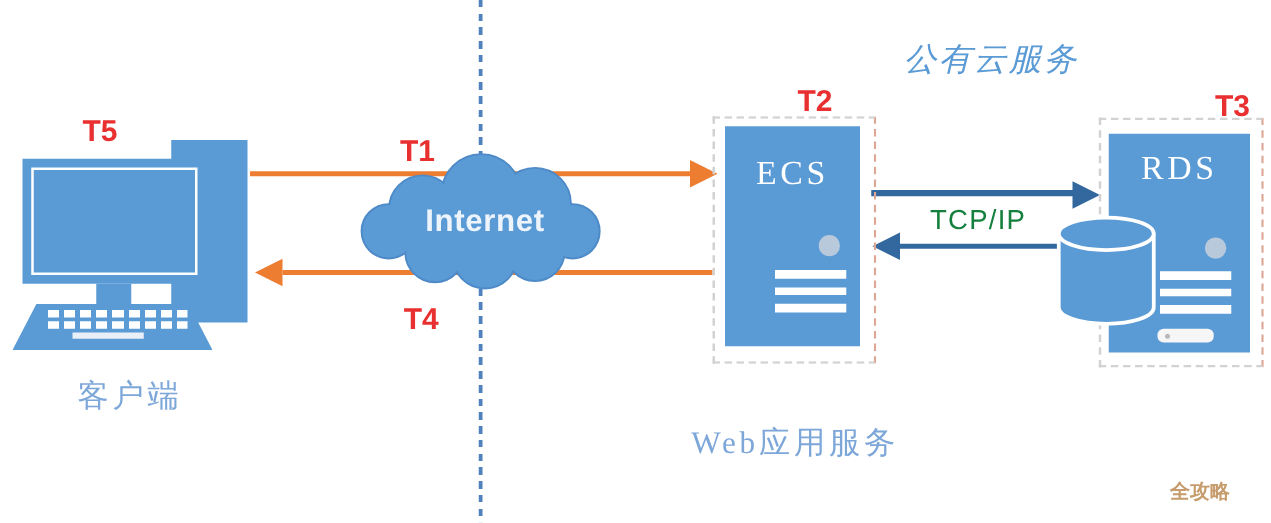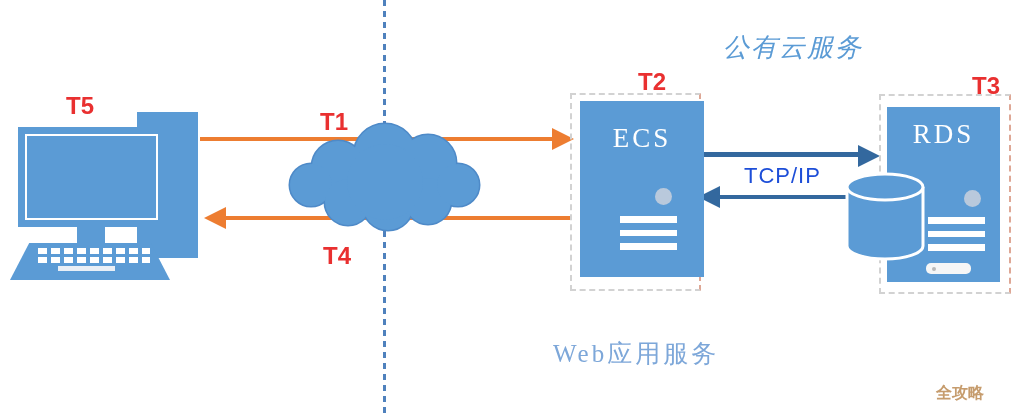--- a/index.html
+++ b/index.html
@@ -58,21 +58,21 @@
   .slot{position:absolute;width:57px;height:6.5px;background:#ffffff;}
   #rds-stick{left:926px;top:263px;width:45px;height:11px;background:#f6f6f6;border-radius:5px;z-index:6;}
   #rds-stick i{position:absolute;left:6px;top:4px;width:4px;height:4px;border-radius:50%;background:#b9b9b9;}
   #cylinder{left:843px;top:170px;z-index:5;}
 
   
   .tag{color:#e93030;font-size:24px;font-weight:700;z-index:7;}
   .caption{color:#7da7d9;font-family:"Liberation Serif","DejaVu Serif",serif;
     font-size:25px;letter-spacing:3px;z-index:7;}
   #https-label{left:208px;top:167px;color:#5d87c4;font-size:23px;letter-spacing:1px;z-index:4;}
-  #tcpip-label{left:744px;top:163px;color:#1d4ed8;font-size:22px;letter-spacing:1px;z-index:4;}
+  #tcpip-label{left:744px;top:163px;color:#15803d;font-size:22px;letter-spacing:1px;z-index:4;}
   #cloud-title{left:723px;top:30px;color:#5b9bd5;font-size:26px;letter-spacing:2px;z-index:7;font-style:italic;}
   #watermark{left:936px;top:383px;color:#c69c6d;font-size:16px;font-weight:700;z-index:7;}
 </style>
 </head>
 <body>
 
 <div id="canvas">
 
   <div id="divider" class="abs"></div>
 
@@ -87,20 +87,21 @@
       <div id="screen"></div>
     </div>
     <div id="stand" class="abs blue-fill"></div>
     <div id="keyboard" class="abs">
       <div class="keys" style="top:5px;"></div>
       <div class="keys" style="top:14px;"></div>
       <div id="spacebar"></div>
     </div>
   </div>
 
+  <div class="abs caption" style="left:62px;top:300px;">客户端</div>
 
   <div class="abs tag" style="left:320px;top:108px;">T1</div>
   <div class="abs oline" style="left:200px;top:137px;width:354px;"></div>
   <div class="abs ohead-r" style="left:552px;top:128px;"></div>
 
 
   <div class="abs ohead-l" style="left:204px;top:207px;"></div>
   <div class="abs oline" style="left:226px;top:216px;width:344px;"></div>
   <div class="abs tag" style="left:323px;top:242px;">T4</div>
 
@@ -121,26 +122,27 @@
         <circle cx="50" cy="45" r="26"></circle>
       <circle cx="140" cy="41" r="28"></circle>
         <circle cx="23" cy="63" r="21"></circle>
       <circle cx="60" cy="80" r="23"></circle>
         <circle cx="100" cy="83" r="25"></circle>
       <circle cx="140" cy="79" r="23"></circle>
         <circle cx="170" cy="63" r="21"></circle>
       <circle cx="97" cy="60" r="38"></circle>
     </g>
   </svg>
+  <div class="abs" id="cloud-label">Internet</div>
 
   <div class="abs" id="cloud-title">公有云服务</div>
 
   <div class="abs tag" style="left:638px;top:68px;">T2</div>
   <div class="abs dashed-box" style="left:570px;top:93px;width:127px;height:194px;"></div>
-  <div class="abs server" style="left:580px;top:101px;width:124px;height:176px;">
+  <div class="abs server" style="left:580px;top:101px;width:108px;height:176px;">
     <div class="server-name" style="top:22px;">ECS</div>
     <div class="led" style="left:75px;top:87px;"></div>
     <div class="slot" style="left:40px;top:115px;"></div>
     <div class="slot" style="left:40px;top:128.5px;"></div>
     <div class="slot" style="left:40px;top:142px;"></div>
   </div>
   <div class="abs caption" style="left:553px;top:298px;margin-top:39px;">Web应用服务</div>
 
   <div class="abs bline" style="left:697px;top:152px;width:162px;"></div>
   <div class="abs bhead-r" style="left:858px;top:145px;"></div>

